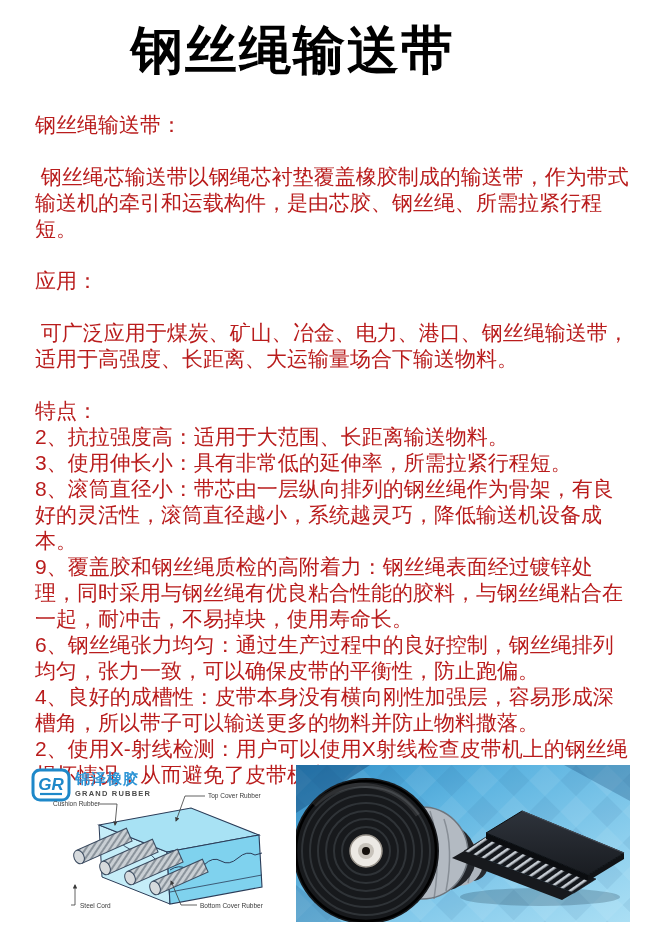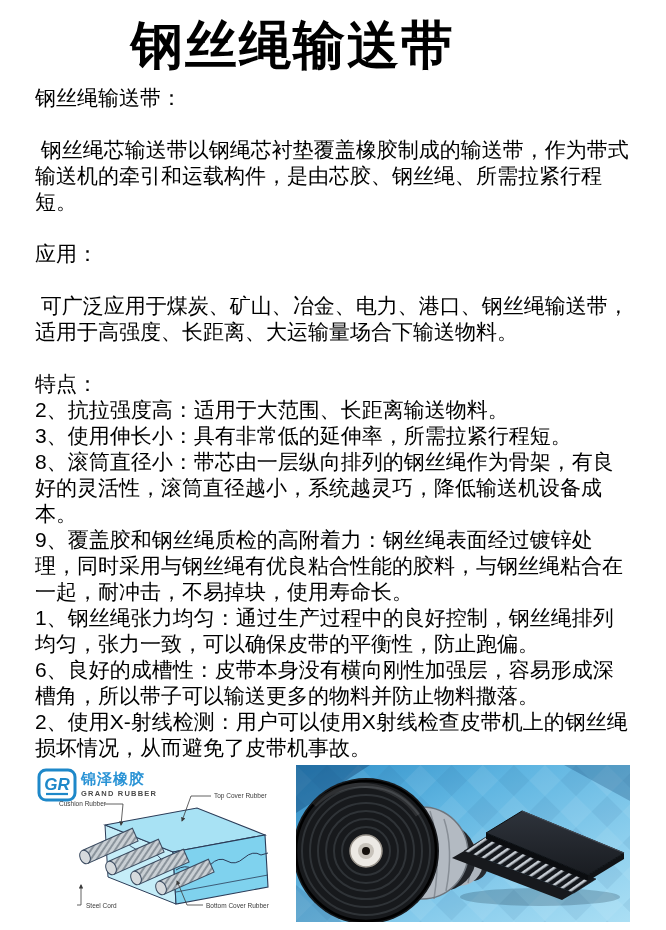--- a/index.html
+++ b/index.html
@@ -3,30 +3,30 @@
 <meta charset="utf-8">
 <style>
   html,body{margin:0;padding:0;}
   body{
     width:666px;height:930px;position:relative;overflow:hidden;background:#ffffff;
     font-family:"Liberation Sans","DejaVu Sans",sans-serif;
   }
   .page-title{
     position:absolute;top:10px;left:0;width:586px;
     font-size:52px;line-height:80px;font-weight:700;text-align:center;
-    color:#000;letter-spacing:2px;white-space:nowrap;font-family:Liberation Mono, monospace;
+    color:#000;letter-spacing:2px;white-space:nowrap;
   }
   .content{
-    position:absolute;top:85px;left:35px;width:596px;
-    font-size:21px;line-height:26px;color:#000000;
+    position:absolute;top:112px;left:35px;width:596px;
+    font-size:21px;line-height:26px;color:#b91c1c;
   }
   .para{white-space:pre-wrap;}
   .gap{margin-bottom:26px;}
   .feature{white-space:pre-wrap;}
-  .fig-left{position:absolute;left:35px;top:765px;width:255px;height:163px;}
+  .fig-left{position:absolute;left:29px;top:765px;width:255px;height:163px;}
   .fig-right{position:absolute;left:296px;top:765px;width:334px;height:157px;}
   svg{display:block;}
   .diag-label{font-size:6.5px;fill:#3a3a3a;}
   .logo-cn{font-size:15px;font-weight:700;fill:#2a93d5;letter-spacing:1px;}
   .logo-en{font-size:7.5px;font-weight:700;fill:#4a4a4a;letter-spacing:1.2px;}
   .logo-gr{font-size:17px;font-weight:700;font-style:italic;fill:#1e88c9;}
 </style>
 </head>
 <body>
 
@@ -35,22 +35,22 @@
 <div class="content">
   <div class="para gap">钢丝绳输送带：</div>
   <div class="para gap"> 钢丝绳芯输送带以钢绳芯衬垫覆盖橡胶制成的输送带，作为带式输送机的牵引和运载构件，是由芯胶、钢丝绳、所需拉紧行程短。</div>
   <div class="para gap">应用：</div>
   <div class="para gap"> 可广泛应用于煤炭、矿山、冶金、电力、港口、钢丝绳输送带，适用于高强度、长距离、大运输量场合下输送物料。</div>
   <div class="para">特点：</div>
   <div class="feature">2、抗拉强度高：适用于大范围、长距离输送物料。</div>
   <div class="feature">3、使用伸长小：具有非常低的延伸率，所需拉紧行程短。</div>
   <div class="feature">8、滚筒直径小：带芯由一层纵向排列的钢丝绳作为骨架，有良好的灵活性，滚筒直径越小，系统越灵巧，降低输送机设备成本。</div>
   <div class="feature">9、覆盖胶和钢丝绳质检的高附着力：钢丝绳表面经过镀锌处理，同时采用与钢丝绳有优良粘合性能的胶料，与钢丝绳粘合在一起，耐冲击，不易掉块，使用寿命长。</div>
-  <div class="feature">1、钢丝绳张力均匀：通过生产过程中的良好控制，钢丝绳排列均匀，张力一致，可以确保皮带的平衡性，防止跑偏。</div>
-  <div class="feature">6、良好的成槽性：皮带本身没有横向刚性加强层，容易形成深槽角，所以带子可以输送更多的物料并防止物料撒落。</div>
+  <div class="feature">6、钢丝绳张力均匀：通过生产过程中的良好控制，钢丝绳排列均匀，张力一致，可以确保皮带的平衡性，防止跑偏。</div>
+  <div class="feature">4、良好的成槽性：皮带本身没有横向刚性加强层，容易形成深槽角，所以带子可以输送更多的物料并防止物料撒落。</div>
   <div class="feature">2、使用X-射线检测：用户可以使用X射线检查皮带机上的钢丝绳损坏情况，从而避免了皮带机事故。</div>
 </div>
 
 <div class="fig-left">
   <svg width="255" height="163" viewBox="0 0 255 163">
     <defs>
       <marker id="arr" viewBox="0 0 10 10" refX="8" refY="5" markerWidth="5.5" markerHeight="5.5" orient="auto-start-reverse">
         <path d="M0,0 L10,5 L0,10 z" fill="#3a3a3a"></path>
       </marker>
       <pattern id="cordHatch" width="5" height="5" patternUnits="userSpaceOnUse" patternTransform="rotate(58)">

